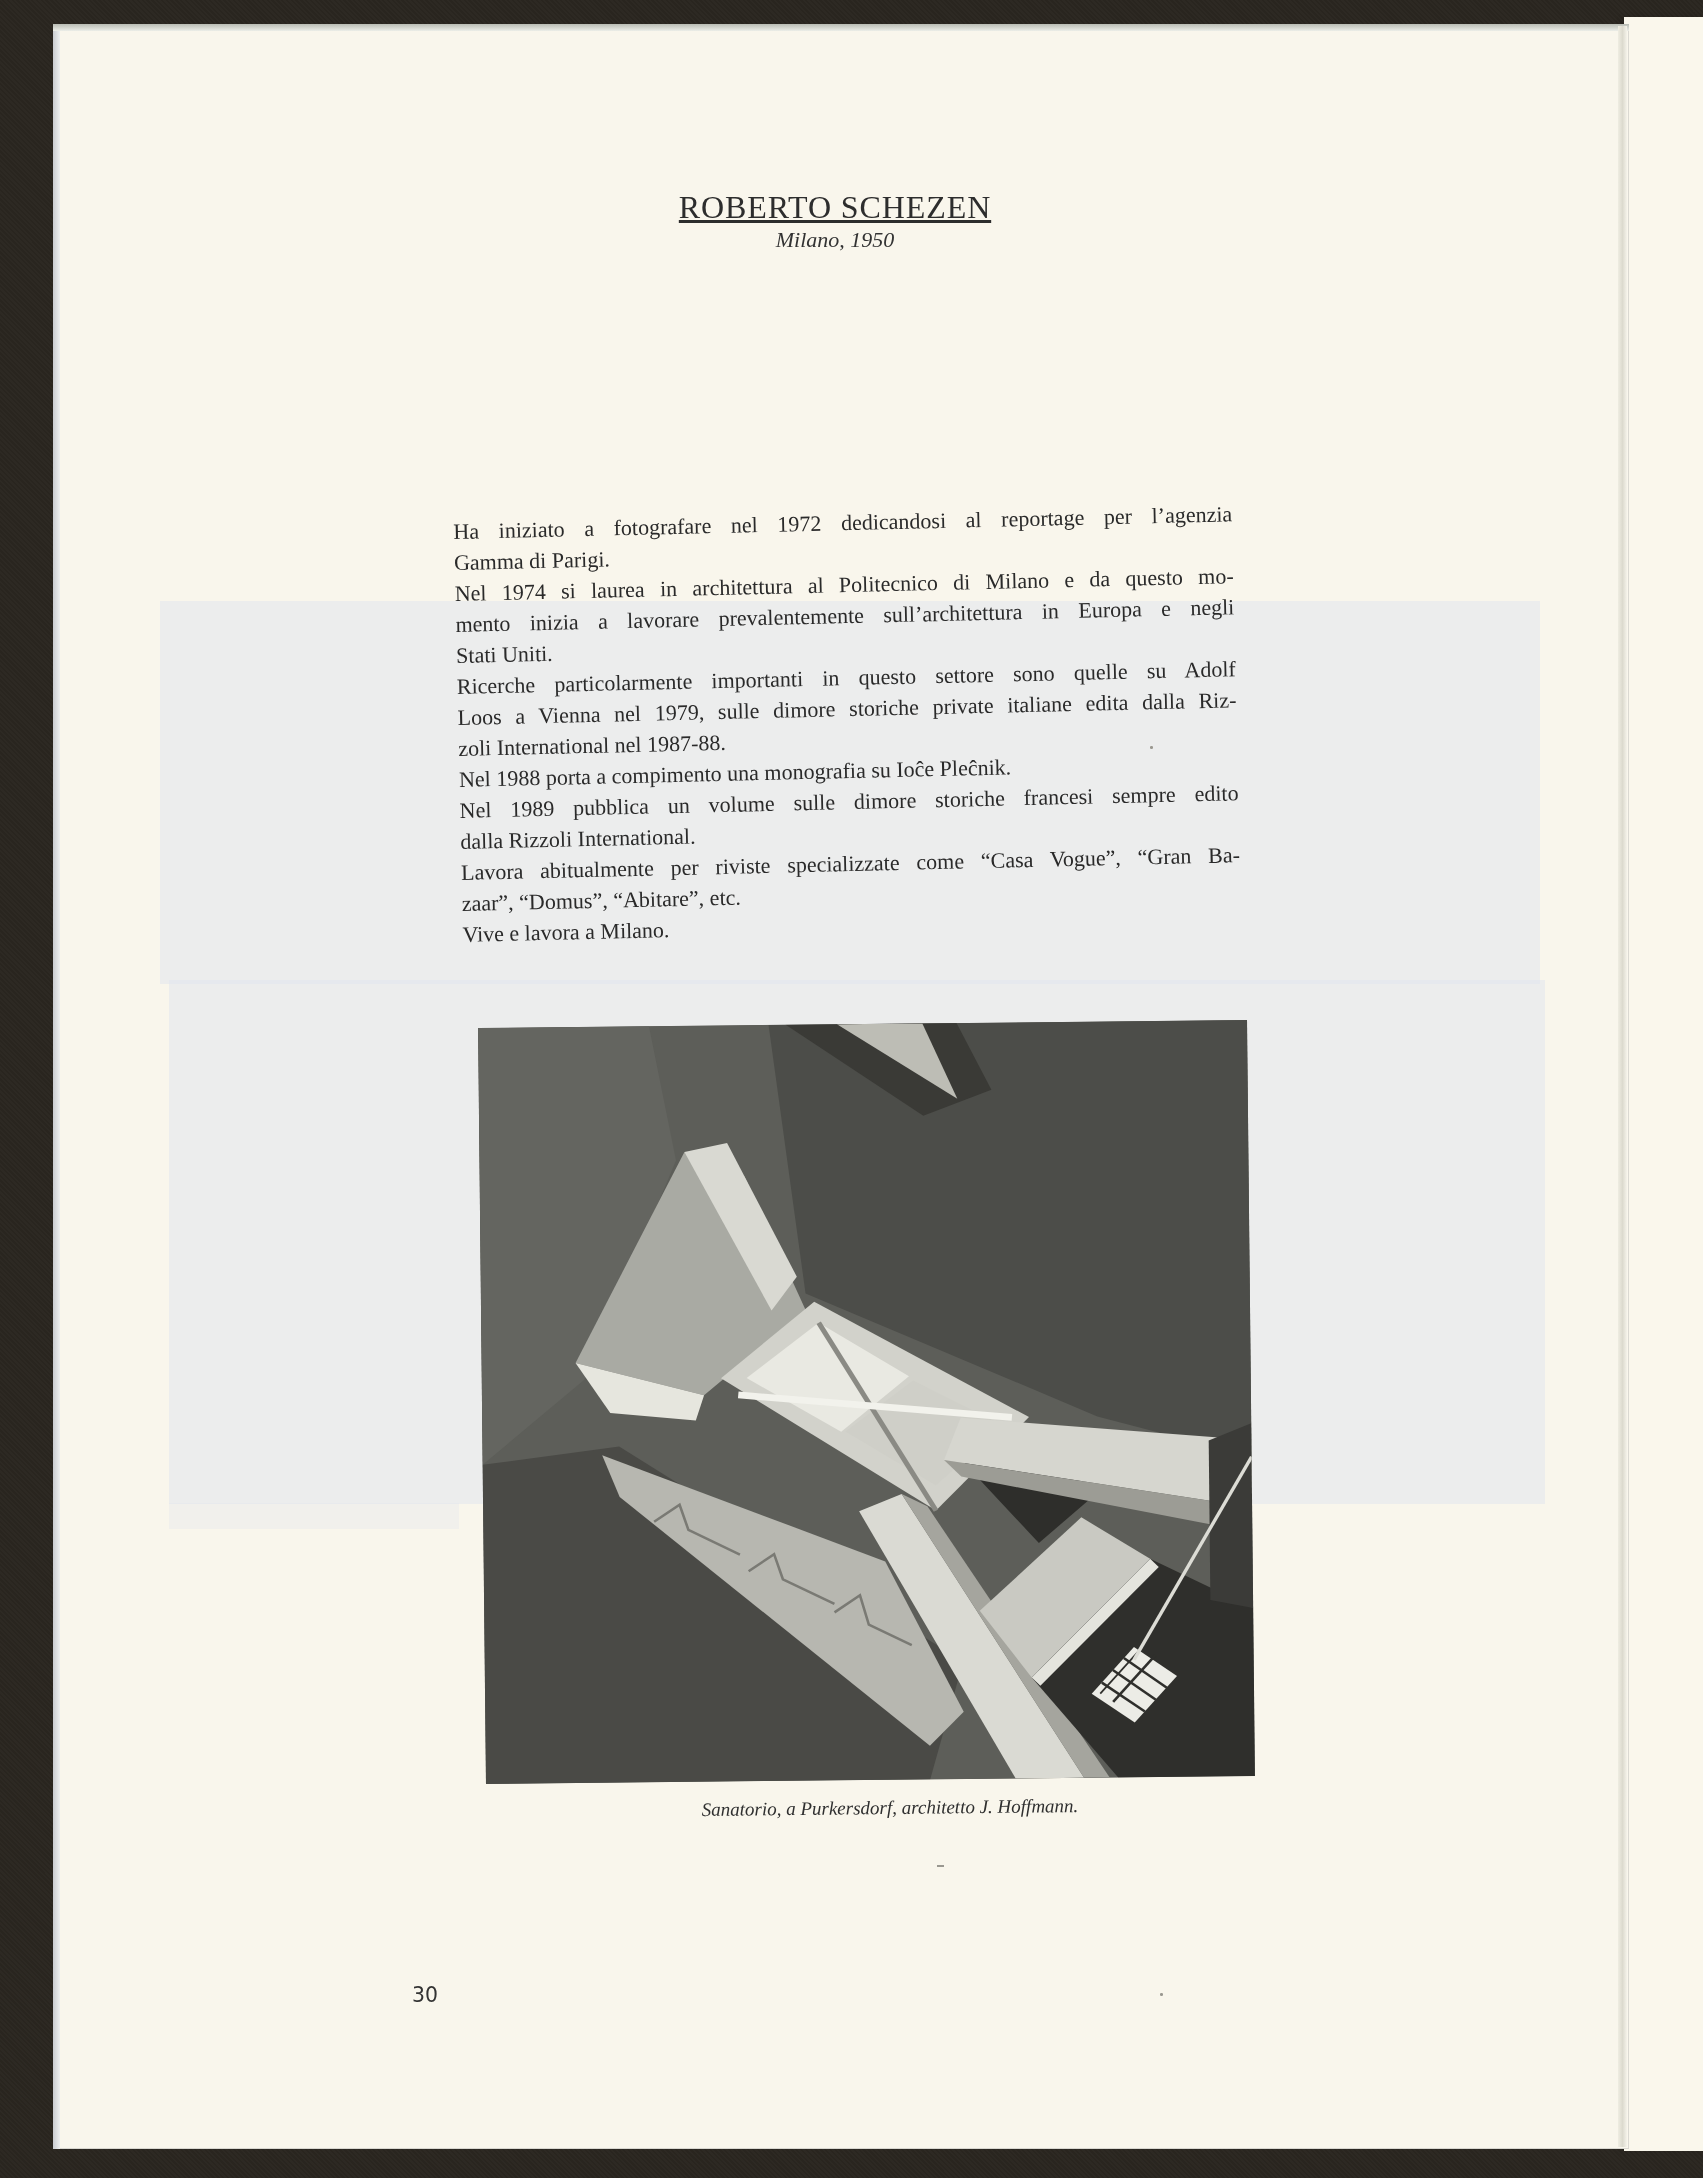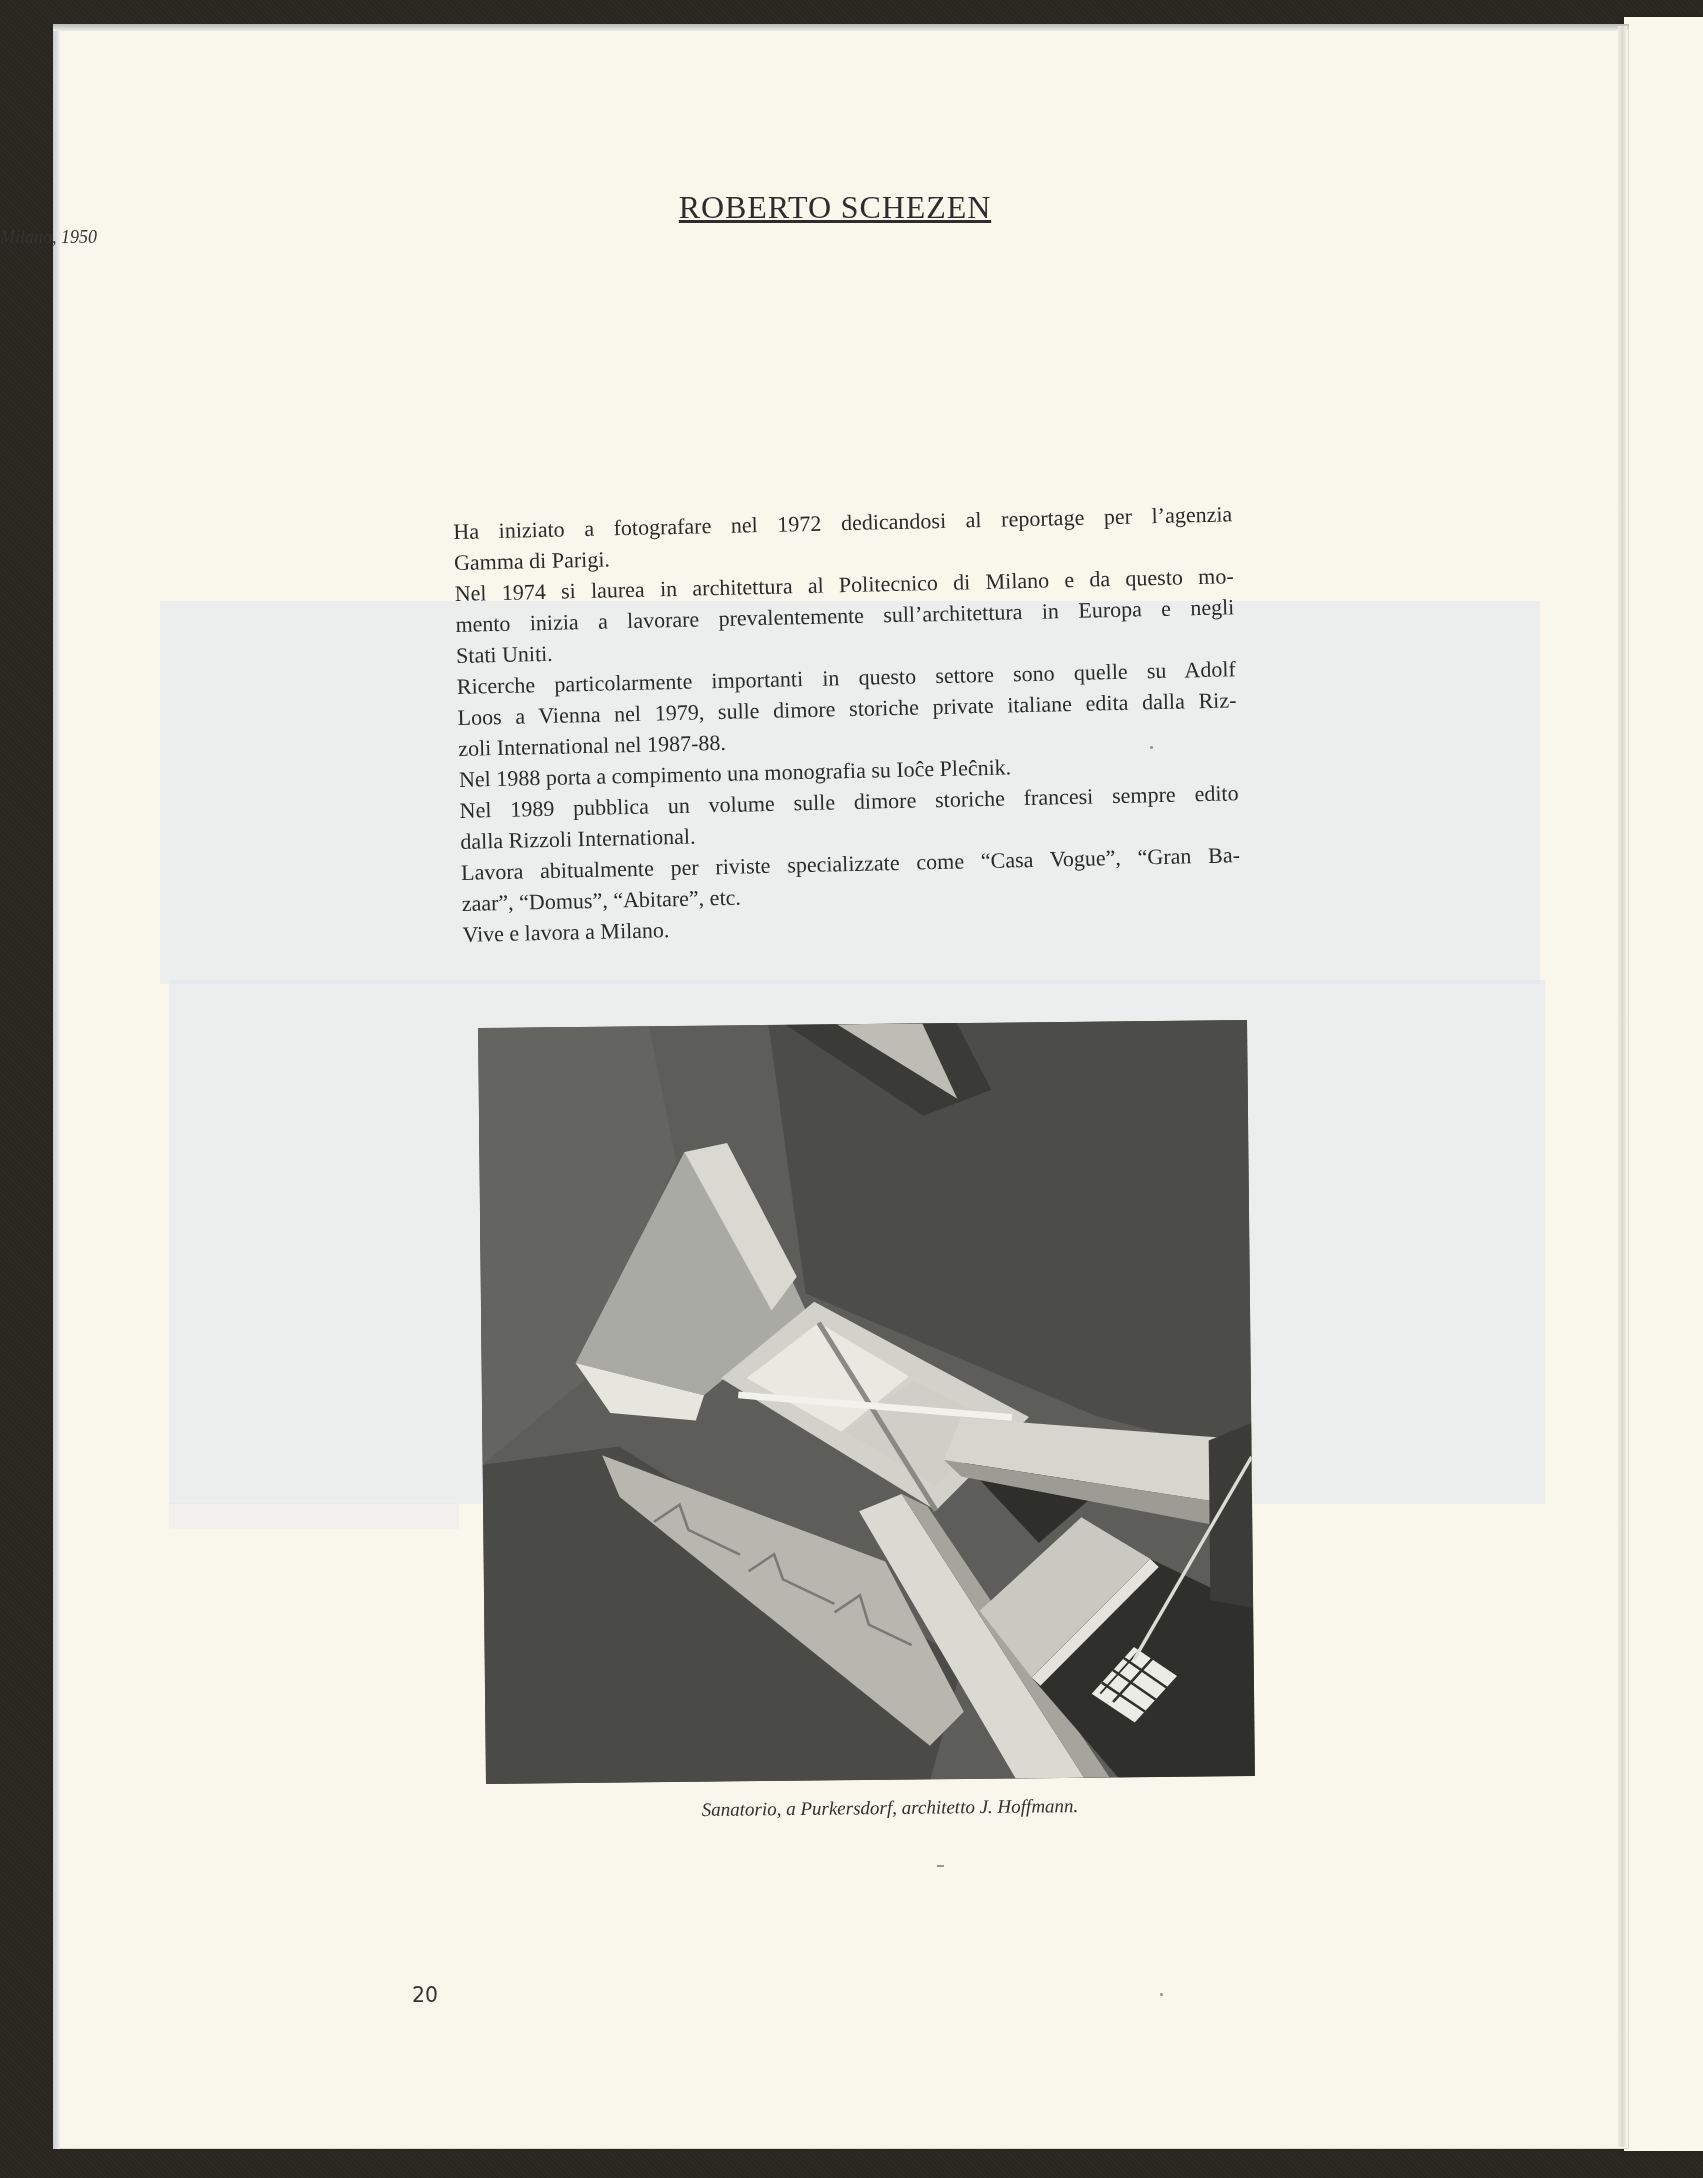--- a/index.html
+++ b/index.html
@@ -50,22 +50,22 @@
   .tissue-lower {
     position: absolute; left: 169px; top: 1503px; width: 290px; height: 25.6px;
     background: rgba(226,230,238,0.35);
   }
 
   .title {
     position: absolute; left: 0; top: 189px; width: 1670px; text-align: center;
     font-size: 32px; letter-spacing: 0.9px; color: #2d2d2d; text-decoration: underline;
   }
   .subtitle {
-    position: absolute; left: 0; top: 227px; width: 1670px; 
-    font-size: 18px; font-style: italic; color: #333;
+    position: absolute; left: 0; top: 227px; width: 1670px; text-align: center;
+    font-size: 22px; font-style: italic; color: #333;
   }
   .bio {
     position: absolute; left: 453px; top: 516px; width: 779px;
     font-size: 22px; line-height: 31px; color: #2a2a2a;
     transform: rotate(-1.3deg); transform-origin: left top;
   }
   .bio p { margin: 0; text-align: justify; text-align-last: left; }
   .bio p.jl { text-align-last: justify; }
 
   .photo {
@@ -164,18 +164,18 @@
     <line x1="748" y1="758" x2="798" y2="794" stroke="#2f2f2c" stroke-width="3"></line>
     <line x1="735" y1="810" x2="785" y2="755" stroke="#2f2f2c" stroke-width="3"></line>
     <line x1="720" y1="800" x2="770" y2="745" stroke="#2f2f2c" stroke-width="2"></line>
 
     <polygon points="850,500 900,480 900,700 850,690" fill="#3b3b38"></polygon>
     <line x1="900" y1="520" x2="760" y2="760" stroke="#dcdcd5" stroke-width="4"></line>
   </svg>
 </div>
 
 <div class="caption">Sanatorio, a Purkersdorf, architetto J. Hoffmann.</div>
-<div class="page-number">20</div>
+<div class="page-number">30</div>
 
 <div class="speck" style="left:1150px;top:746px;"></div>
 <div class="speck" style="left:1160px;top:1993px;"></div>
 <div class="speck" style="left:937px;top:1865px;width:6.8px;height:1.7px;border-radius:0;"></div>
 
 
 </body></html>

